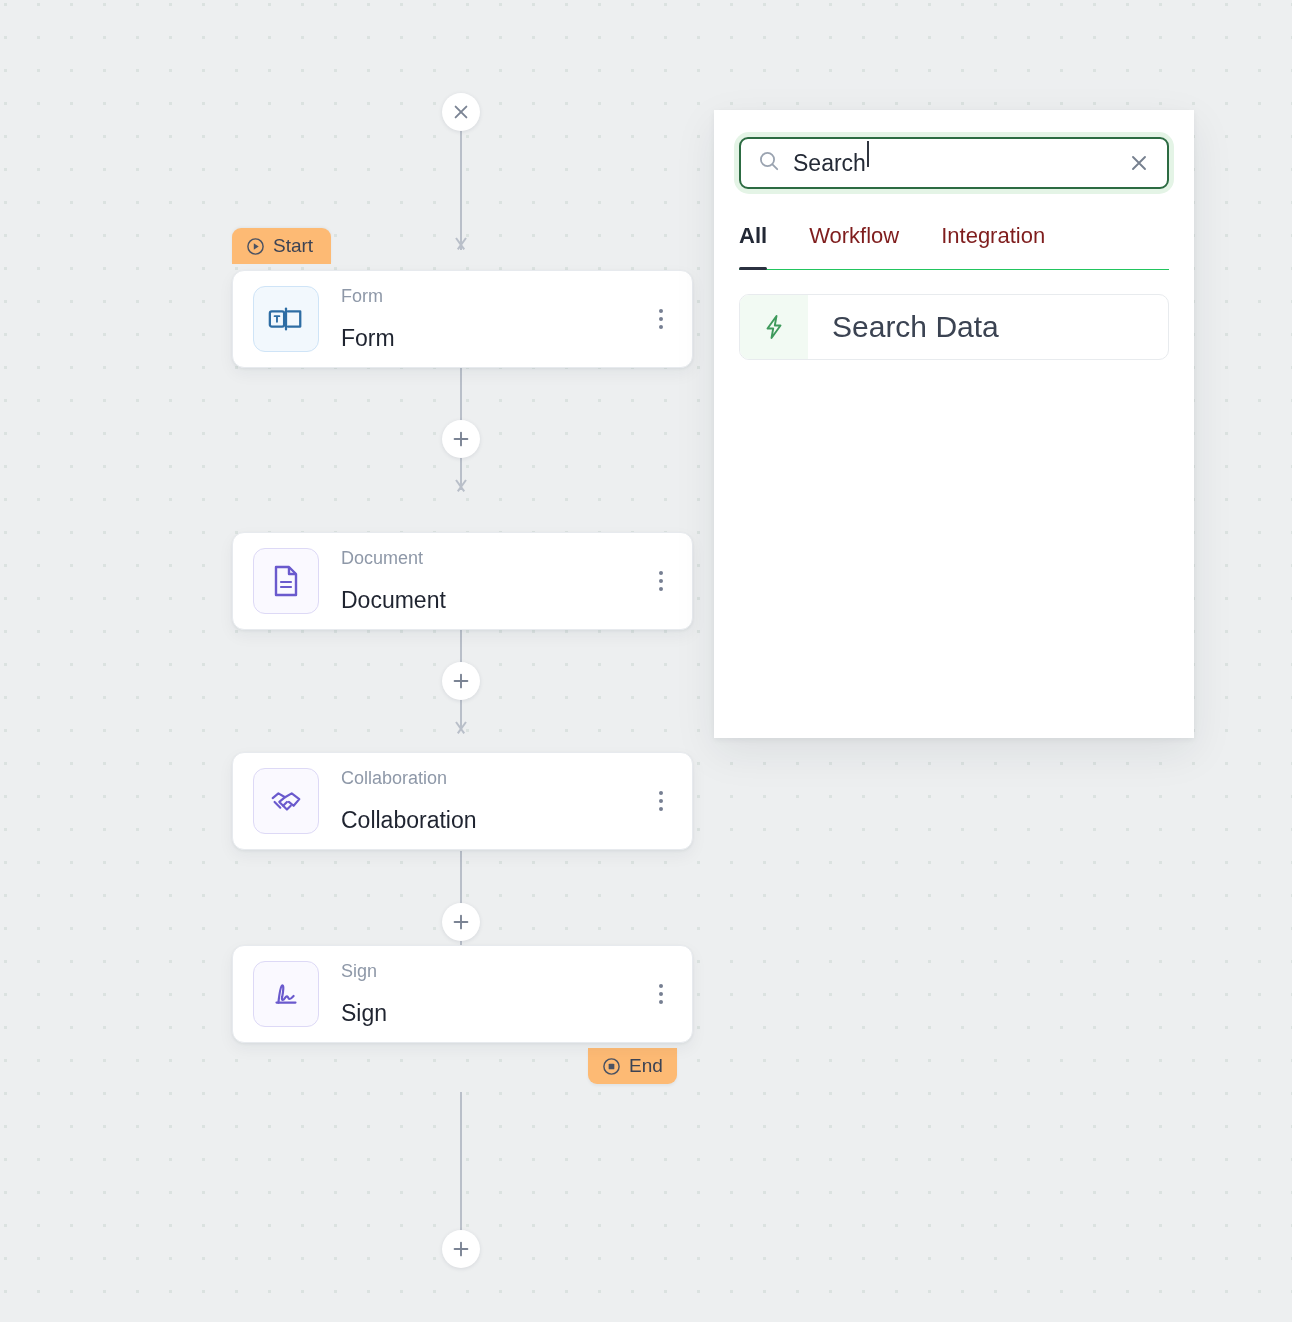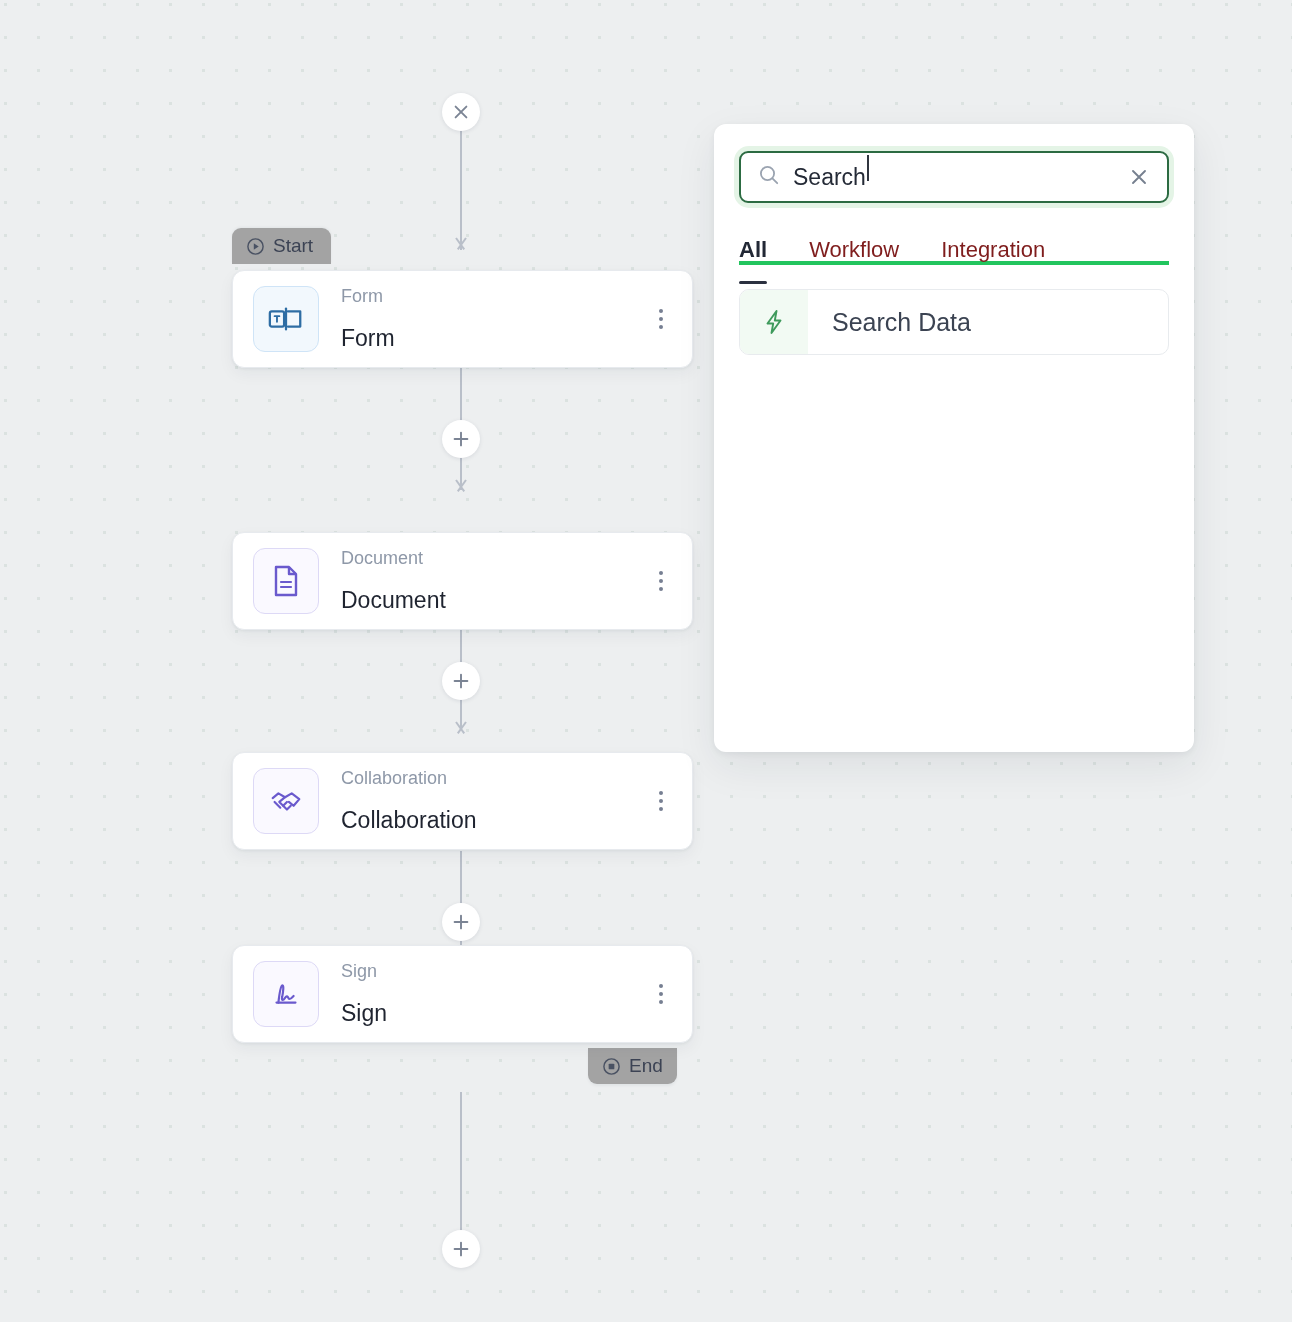--- a/index.html
+++ b/index.html
@@ -133,21 +133,21 @@
     height: 4px;
     border-radius: 50%;
     background: #767f92;
     display: block;
   }
 
   
   .badge {
     position: absolute;
     height: 36px;
-    background: #a3a3a3;
+    background: #fdba74;
     display: flex;
     align-items: center;
     gap: 8px;
     padding: 0 14px;
     font-size: 19px;
     color: #3c4354;
     z-index: 2;
     box-shadow: 0 -1px 3px rgba(22,32,57,.05);
   }
   .badge.start {
@@ -161,25 +161,25 @@
     top: 1048px;
     border-radius: 0 0 9px 9px;
     box-shadow: 0 2px 3px rgba(22,32,57,.05);
   }
   .badge svg { display: block; }
 
   
   #search-panel {
     position: absolute;
     left: 714px;
-    top: 124px;
+    top: 110px;
     width: 480px;
     height: 628px;
     background: #ffffff;
-    border-radius: 12px;
+    border-radius: 0;
     box-shadow: 0 2px 6px rgba(22,32,57,.06), 0 14px 40px rgba(22,32,57,.08);
     padding: 27px 25px 0 25px;
     z-index: 10;
   }
 
   .search-field-wrap {
     position: relative;
     height: 52px;
     border-radius: 10px;
     box-shadow: 0 0 0 5px #e4f4e6;
@@ -222,21 +222,22 @@
     justify-content: center;
     cursor: pointer;
   }
 
   
   .tabs {
     display: flex;
     gap: 42px;
     margin-top: 36px;
     position: relative;
-    border-bottom: 4px solid #22c55e;
+    border-bottom: 1px solid #22c55e;
+    padding-bottom: 22px;
   }
   .tab {
     font-size: 22px;
     color: #7f1d1d;
     cursor: pointer;
     line-height: 1;
     position: relative;
   }
   .tab.active {
     color: #222835;
@@ -268,21 +269,21 @@
   .result-icon {
     width: 68px;
     height: 100%;
     background: #f2faf3;
     display: flex;
     align-items: center;
     justify-content: center;
     flex-shrink: 0;
   }
   .result-label {
-    font-size: 25px;
+    font-size: 30px;
     color: #3b4352;
     padding-left: 24px;
   }
 </style>
 </head>
 <body>
 
 <div id="flow-canvas">
 
   <div class="spine" style="top:128px;  height:122px;"></div>

